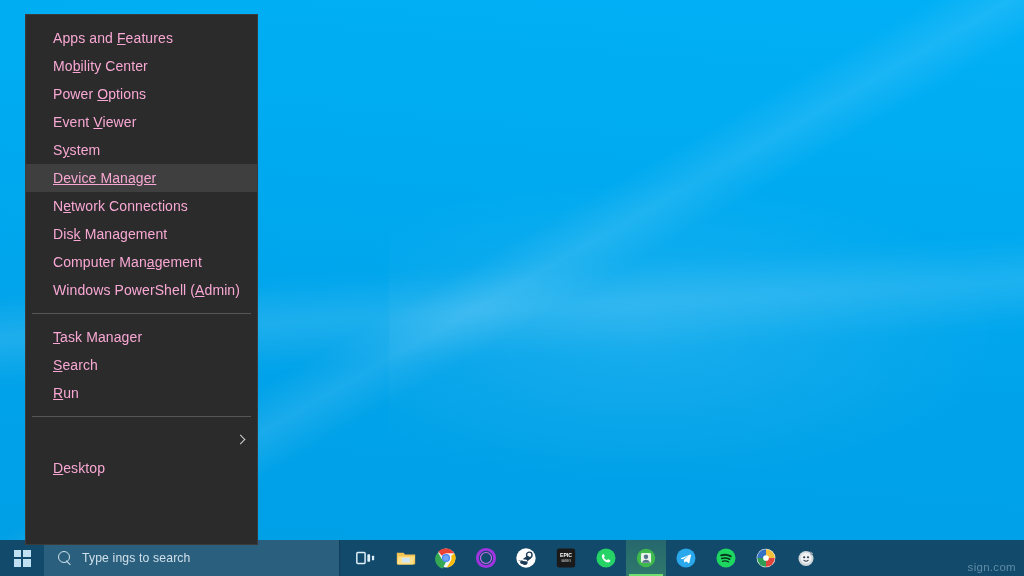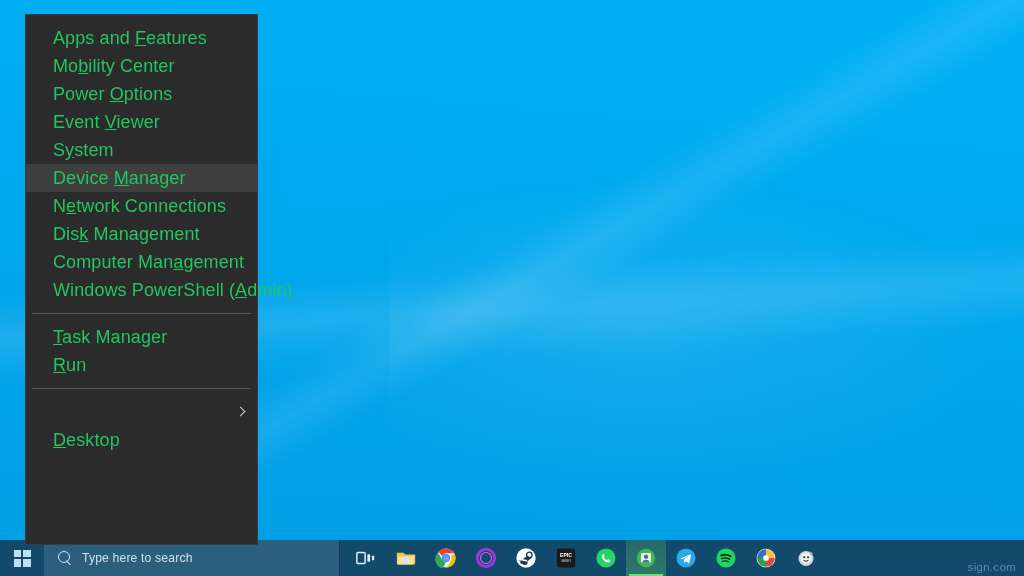--- a/index.html
+++ b/index.html
@@ -52,28 +52,29 @@
     user-select: none;
   }
   .menu-group { display: block; }
   .menu-item {
     position: relative;
     display: flex;
     align-items: center;
     height: 28px;
     padding-left: 27px;
     padding-right: 10px;
-    font-size: 18px;
+    font-size: 14px;
     line-height: 28px;
-    color: #22c55e;
+    color: #f9a8d4;
     white-space: nowrap;
     letter-spacing: 0.1px;
   }
   .menu-item.selected {
     background: #3f3f3f;
+    text-decoration: underline;
   }
   .menu-item .label u {
     text-decoration: underline;
     text-underline-offset: 1px;
   }
   .menu-item .chevron {
     position: absolute;
     right: 13px;
     top: 50%;
     transform: translateY(-50%);
@@ -233,20 +234,23 @@
           <span class="label">Computer Man<u>a</u>gement</span>
         </div>
         <div class="menu-item">
           <span class="label">Windows PowerShell (<u>A</u>dmin)</span>
         </div>
       </div>
       <div class="menu-separator"></div>
       <div class="menu-group">
         <div class="menu-item">
           <span class="label"><u>T</u>ask Manager</span>
+        </div>
+        <div class="menu-item">
+          <span class="label"><u>S</u>earch</span>
         </div>
         <div class="menu-item">
           <span class="label"><u>R</u>un</span>
         </div>
       </div>
       <div class="menu-separator"></div>
       <div class="menu-group">
         <div class="menu-item">
           <span class="chevron"></span>
         </div>
@@ -262,21 +266,21 @@
       <span class="win-logo">
         <i></i>
           <i></i>
           <i></i>
           <i></i>
       </span>
     </div>
 
     <div id="search-box">
       <span class="mag"></span>
-      <span id="search-placeholder">Type here to search</span>
+      <span id="search-placeholder">Type ings to search</span>
     </div>
 
     <div id="taskbar-apps">
         <div class="tb-app" title="Task View">
           <span class="tb-icon"><svg xmlns="http://www.w3.org/2000/svg" viewBox="0 0 24 24" width="22" height="22">
               <rect x="2" y="6" width="9" height="12" rx="1" fill="none" stroke="#dff0fa" stroke-width="1.6"></rect>
               <rect x="13.5" y="8" width="3" height="8" rx="0.7" fill="#dff0fa"></rect>
               <rect x="18.5" y="9.5" width="2.4" height="5" rx="0.6" fill="#dff0fa"></rect>
             </svg></span>
         </div>

